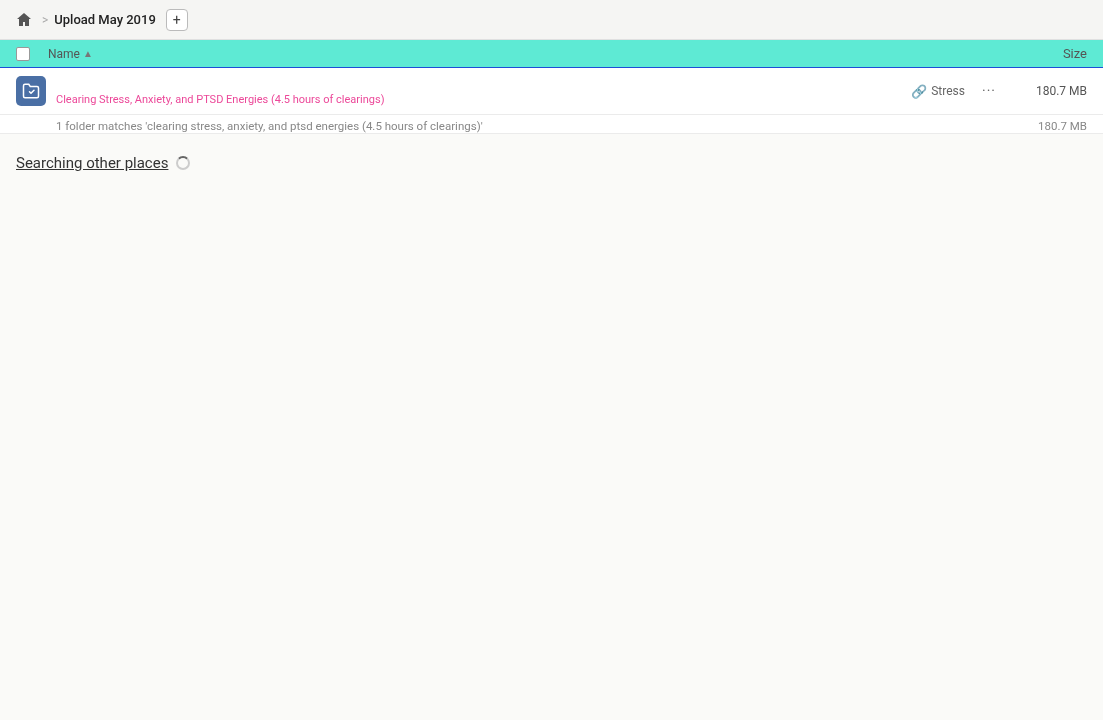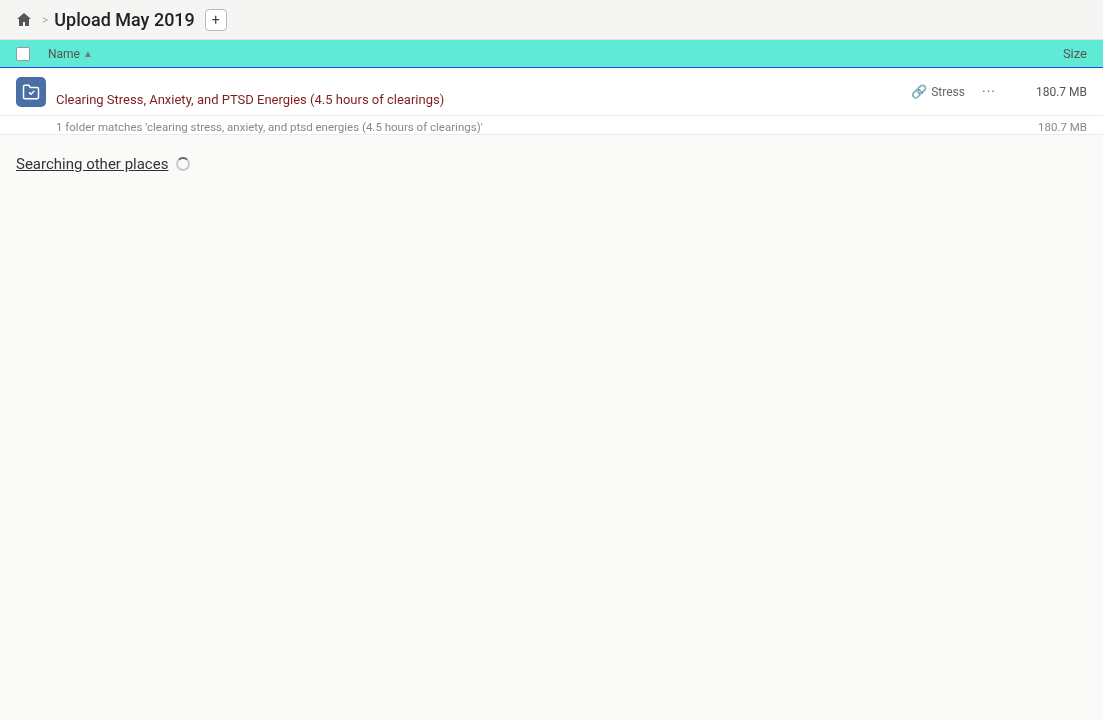--- a/index.html
+++ b/index.html
@@ -37,21 +37,21 @@
       cursor: pointer;
       color: #555;
     }
 
     .breadcrumb-arrow {
       color: #aaa;
       font-size: 12px;
     }
 
     .breadcrumb-title {
-      font-size: 18px;
+      font-size: 13px;
       font-weight: 500;
       color: #222;
     }
 
     .add-button {
       display: flex;
       align-items: center;
       justify-content: center;
       width: 22px;
       height: 22px;
@@ -132,22 +132,22 @@
     }
 
     .folder-icon-svg {
       width: 18px;
       height: 18px;
       color: white;
     }
 
     .result-name {
       flex: 1;
-      font-size: 13px;
-      color: #7f1d1d;
+      font-size: 11px;
+      color: #ec4899;
       margin-top: 16px;
     }
 
     .shared-badge {
       display: flex;
       align-items: center;
       gap: 4px;
       font-size: 12px;
       color: #666;
       margin-right: 12px;

